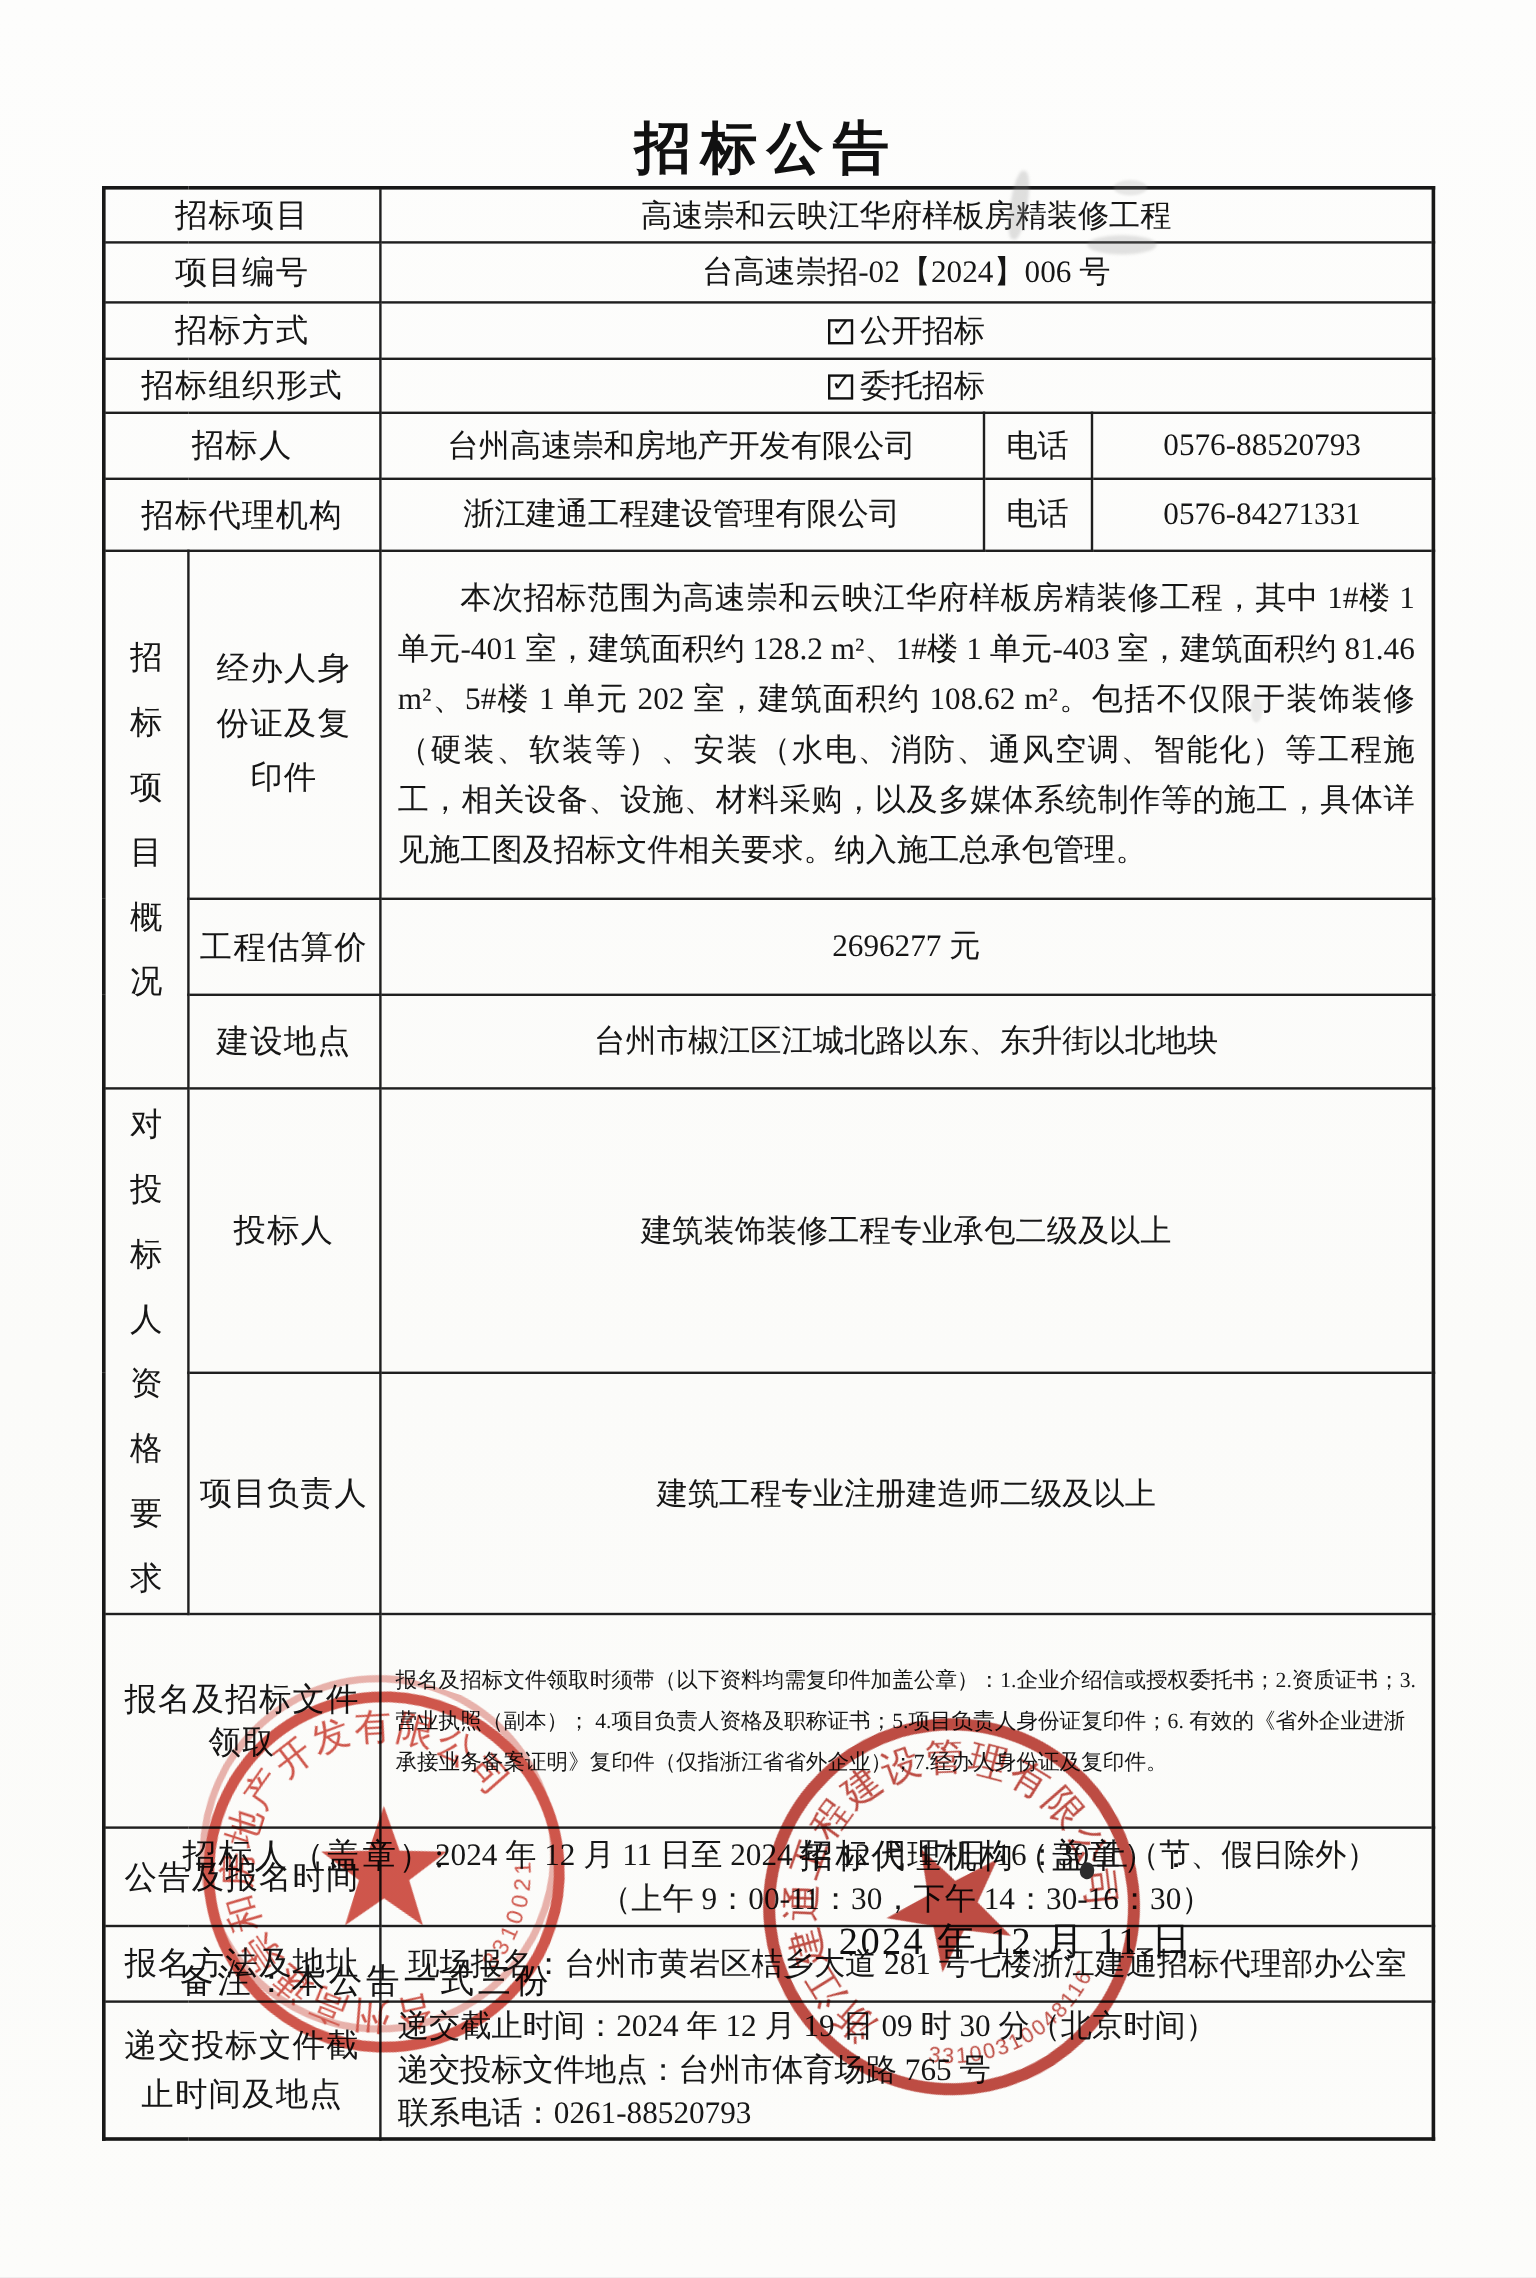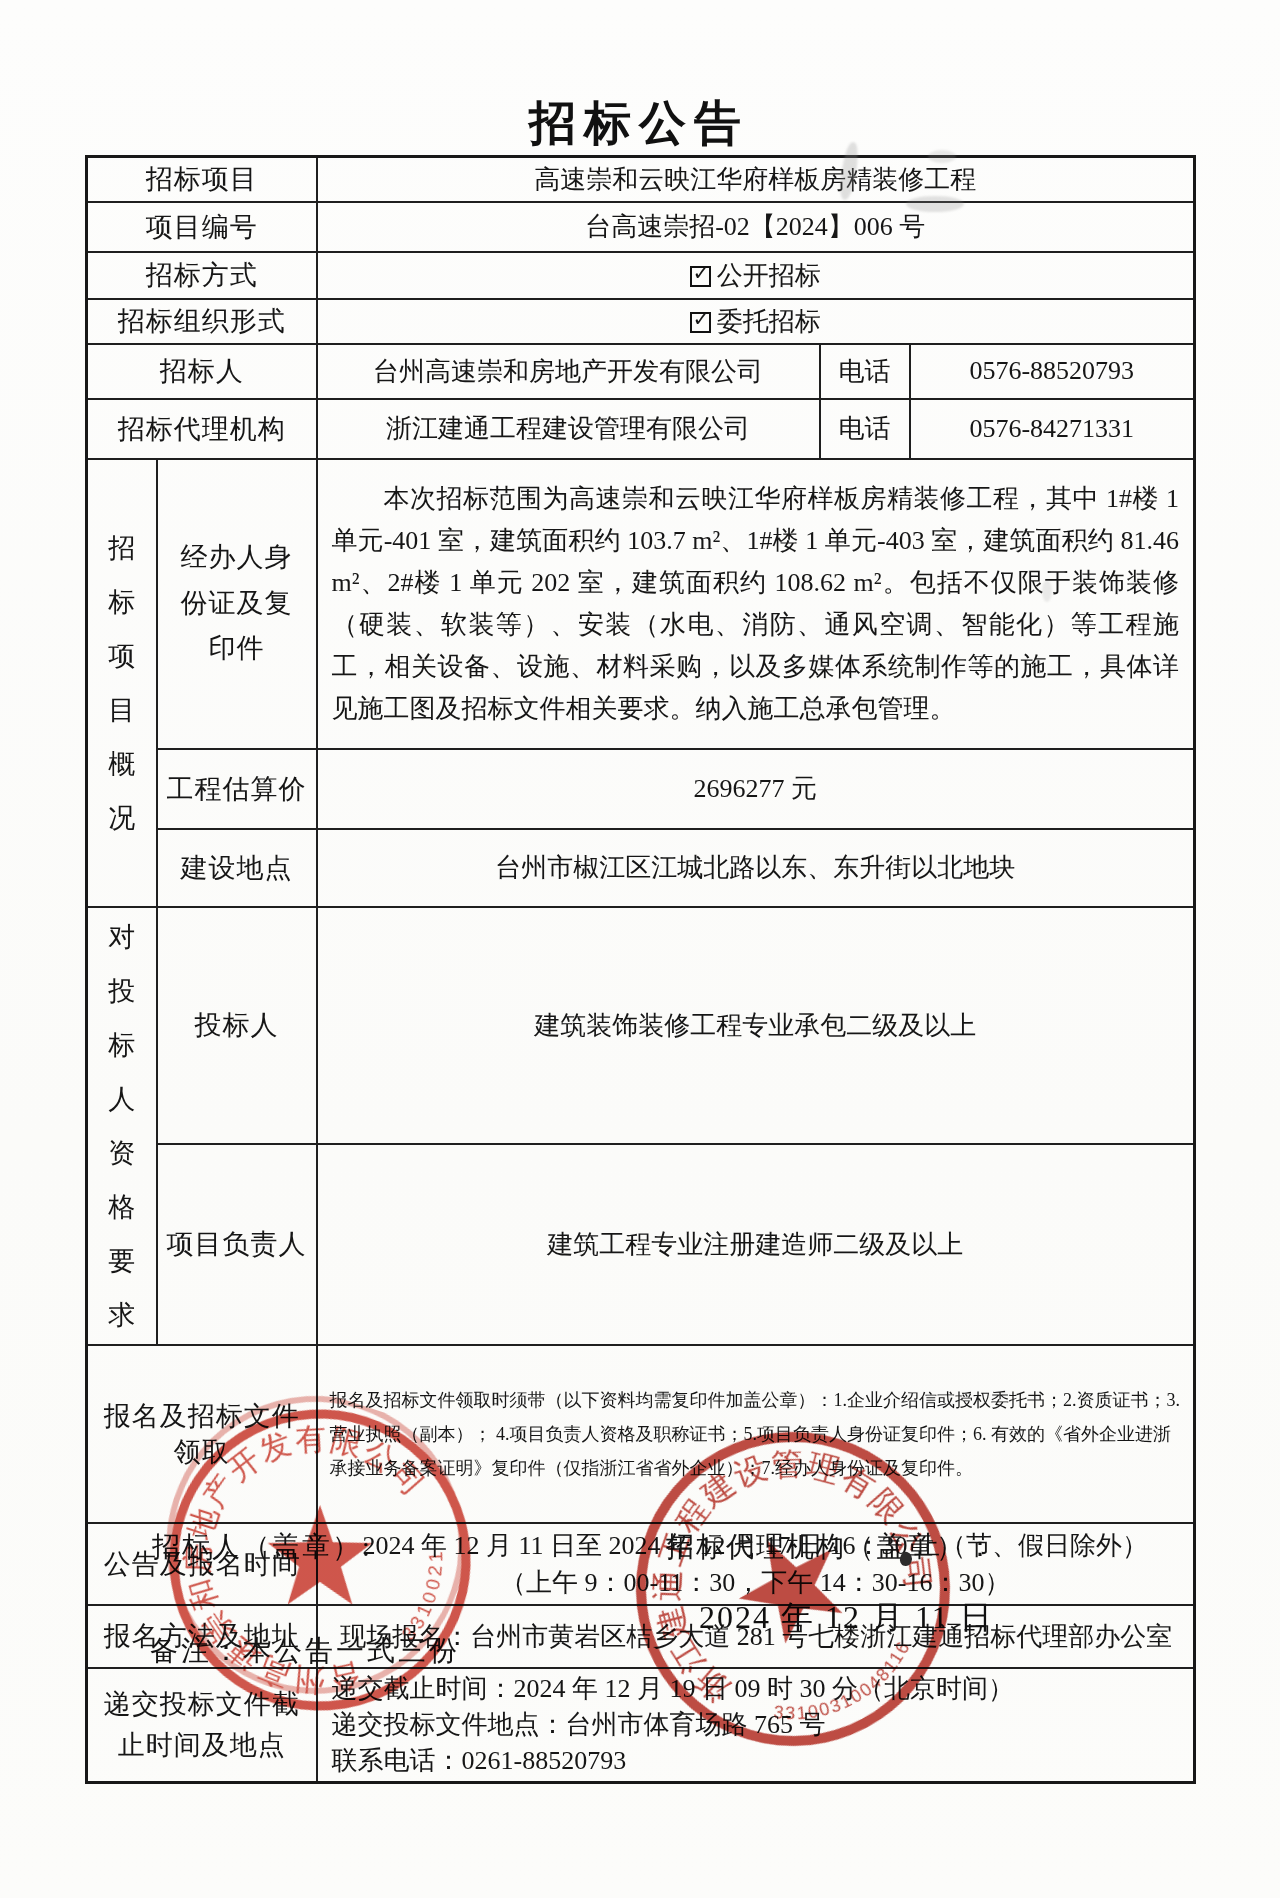--- a/index.html
+++ b/index.html
@@ -128,21 +128,21 @@
       <td class="lbl" colspan="2">招标代理机构</td>
       <td>浙江建通工程建设管理有限公司</td>
       <td>电话</td>
       <td>0576-84271331</td>
     </tr>
 
     <tr style="height:290px">
       <td class="vlabel" rowspan="3">招标项目概况</td>
       <td class="lbl" style="padding:0 10px;line-height:1.7">经办人身份证及复印件</td>
       <td colspan="3" style="vertical-align:middle">
-        <p class="para">本次招标范围为高速崇和云映江华府样板房精装修工程，其中 1#楼 1 单元-401 室，建筑面积约 103.7 m²、1#楼 1 单元-403 室，建筑面积约 81.46 m²、2#楼 1 单元 202 室，建筑面积约 108.62 m²。包括不仅限于装饰装修（硬装、软装等）、安装（水电、消防、通风空调、智能化）等工程施工，相关设备、设施、材料采购，以及多媒体系统制作等的施工，具体详见施工图及招标文件相关要求。纳入施工总承包管理。</p>
+        <p class="para">本次招标范围为高速崇和云映江华府样板房精装修工程，其中 1#楼 1 单元-401 室，建筑面积约 128.2 m²、1#楼 1 单元-403 室，建筑面积约 81.46 m²、5#楼 1 单元 202 室，建筑面积约 108.62 m²。包括不仅限于装饰装修（硬装、软装等）、安装（水电、消防、通风空调、智能化）等工程施工，相关设备、设施、材料采购，以及多媒体系统制作等的施工，具体详见施工图及招标文件相关要求。纳入施工总承包管理。</p>
       </td>
     </tr>
 
     <tr style="height:80px">
       <td class="lbl">工程估算价</td>
       <td colspan="3" class="left">2696277 元</td>
     </tr>
 
     <tr style="height:78px">
       <td class="lbl">建设地点</td>

